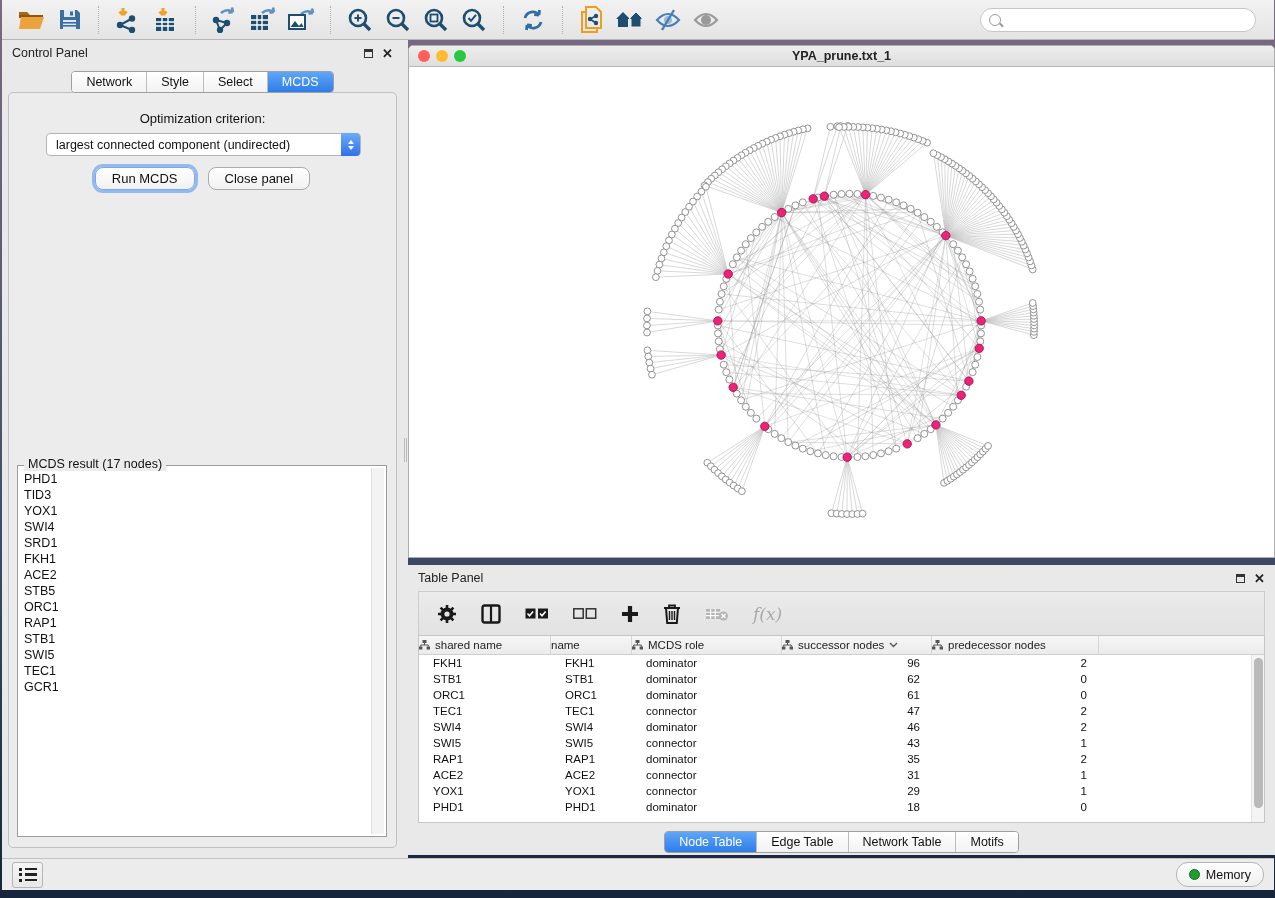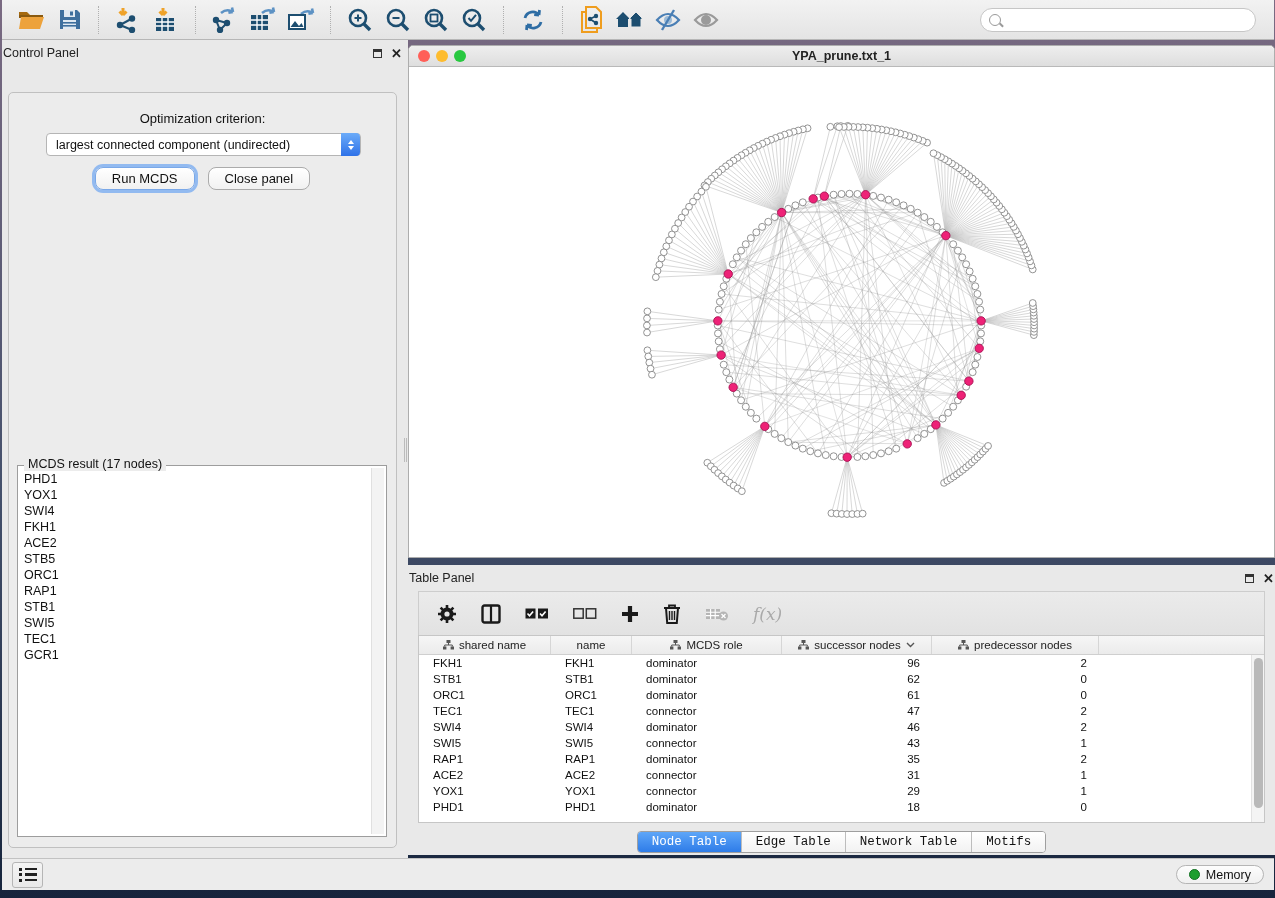--- a/index.html
+++ b/index.html
@@ -18,21 +18,21 @@
   .searchbox { margin-left:auto; margin-right:18px; width:276px; height:24px;
     background:#fff; border:1px solid #c6c6c6; border-radius:12px;
     display:flex; align-items:center; padding:0 8px; }
   .searchbox input { border:none; outline:none; flex:1; font-size:12px; background:transparent; }
   .mag { width:12px; height:12px; border:1.6px solid #9a9a9a; border-radius:50%; position:relative; margin-right:5px; flex:none;}
   .mag:after { content:""; position:absolute; width:5px; height:1.6px; background:#9a9a9a;
     transform:rotate(45deg); right:-4px; bottom:-1px; }
 
   
   #control-panel { left:2px; top:40px; width:401px; height:818px; background:#e9e9e9; }
-  .panel-title { height:26px; display:flex; align-items:center; padding:0 1px;
+  .panel-title { height:26px; display:flex; align-items:center; padding:0 10px;
     font-size:12.5px; color:#222; }
   .win-btns { margin-left:auto; display:flex; gap:9px; align-items:center; }
   .float-ico { width:9px; height:9px; border:1.5px solid #333; border-top-width:3px; display:inline-block; }
   .close-ico { font-size:13px; font-weight:bold; color:#222; line-height:9px; }
   .tabs-row { display:flex; justify-content:center; margin-top:5px; position:relative; z-index:2; }
   .seg { display:flex; border:1px solid #9f9f9f; border-radius:4px; overflow:hidden; background:#fff; }
   .seg .tab { padding:3px 14px; font-size:12.5px; color:#111; border-left:1px solid #bdbdbd;
     background:linear-gradient(180deg,#ffffff,#f2f2f2); }
   .seg .tab:first-child { border-left:none; }
   .seg .tab.active { background:linear-gradient(180deg,#5ea6f8,#2e7ce8); color:#fff; }
@@ -85,44 +85,44 @@
   #table-panel { left:408px; top:565px; width:867px; height:290px; background:#e9e9e9; }
   #tp-toolbar { left:10px; top:26px; width:847px; height:44px;
     background:linear-gradient(180deg,#ebebeb,#e2e2e2); border:1px solid #cdcdcd; border-bottom:none;
     display:flex; align-items:center; gap:24px; padding:0 18px; }
   .tpi { display:flex; align-items:center; justify-content:center; }
   .fx { font-family:"DejaVu Serif", serif; font-style:italic; font-size:17px; color:#a9a9a9; }
   #tbl-wrap { left:10px; top:70px; width:847px; height:188px; background:#fff;
     border:1px solid #c6c6c6; }
   #tbl-head { display:flex; height:19px; background:linear-gradient(180deg,#f6f6f6,#ebebeb);
     border-bottom:1px solid #cfcfcf; font-size:11.5px; color:#222; }
-  .hcell { display:flex; align-items:center; justify-content:center; gap:5px;
+  .hcell { display:flex; align-items:center; gap:5px;
     border-right:1px solid #d6d6d6; height:100%; }
   .hcell.filler { border-right:none; flex:1; }
   .c1{width:132px}.c2{width:81px}.c3{width:150px}.c4{width:150px}.c5{width:167px}
   #tbl-body { position:absolute; top:19px; bottom:0; left:0; right:13px; overflow:hidden; }
   .trow { display:flex; height:16px; font-size:11.5px; color:#111; align-items:center; }
   .tcell { padding-left:14px; }
   .tcell.num { text-align:right; padding-right:12px; padding-left:0; }
   #tbl-scroll { position:absolute; top:19px; right:0; bottom:0; width:13px; background:#f4f4f4;
     border-left:1px solid #e2e2e2; }
   #tbl-thumb { position:absolute; left:1.5px; right:1.5px; top:3px; height:150px;
     background:#b9b9b9; border-radius:5px; }
-  #tp-tabs { top:266px; width:100%; display:flex; justify-content:center;font-family:Liberation Mono, monospace; }
+  #tp-tabs { top:266px; width:100%; display:flex; justify-content:center; }
 
   
   #status-bar { left:2px; top:858px; width:1272px; height:32px; background:#ececec;
     border-top:1px solid #c2c2c2; display:flex; align-items:center; padding:0 10px; }
   #menu-btn { width:31px; height:26px; border:1px solid #b5b5b5; border-radius:3px;
     background:linear-gradient(180deg,#f5f5f5,#e8e8e8); display:flex; flex-direction:column;
     justify-content:center; gap:2.5px; padding-left:6px; }
   .mline { display:flex; align-items:center; gap:2.5px; }
   .mdot { width:3px; height:3px; background:#222; }
   .mbar { width:12px; height:2.5px; background:#222; }
-  #memory-btn { margin-left:auto; height:19px; border:1px solid #b5b5b5; border-radius:12px;
+  #memory-btn { margin-left:auto; height:25px; border:1px solid #b5b5b5; border-radius:12px;
     background:linear-gradient(180deg,#fdfdfd,#f0f0f0); display:flex; align-items:center;
     gap:6px; padding:0 12px; font-size:12.5px; color:#111; }
   #memory-dot { width:11px; height:11px; border-radius:50%; background:#1d9e2f; border:1px solid #127022; }
 
   svg.icon { display:block; }
 </style>
 </head>
 <body>
 
 <div id="toolbar" class="abs">
@@ -269,39 +269,49 @@
 </div>
 
 <div id="control-panel" class="abs">
   <div class="panel-title">
     <span>Control Panel</span>
     <span class="win-btns">
       <span class="float-ico"></span>
       <span class="close-ico">✕</span>
     </span>
   </div>
+  <div class="tabs-row">
+    <div class="seg">
+      <div class="tab">Network</div>
+      <div class="tab">Style</div>
+      <div class="tab">Select</div>
+      <div class="tab active">MCDS</div>
+    </div>
+  </div>
   <div id="cp-body" class="abs">
     <div id="dropdown" class="abs">
       <span>largest connected component (undirected)</span>
       <span class="stepper">
           <span class="tri-up"></span>
           <span class="tri-dn"></span>
         </span>
     </div>
     <div id="opt-label" class="abs">Optimization criterion:</div>
     <div class="btn-row abs">
       <div class="pushbtn focus">Run MCDS</div>
       <div class="pushbtn">Close panel</div>
     </div>
     <div id="result-box" class="abs">
       <span id="result-legend">MCDS result (17 nodes)</span>
       <div id="mcds-list">
           <div class="mcds-item">PHD1</div>
+          <div class="mcds-item">TID3</div>
           <div class="mcds-item">YOX1</div>
           <div class="mcds-item">SWI4</div>
+          <div class="mcds-item">SRD1</div>
           <div class="mcds-item">FKH1</div>
           <div class="mcds-item">ACE2</div>
           <div class="mcds-item">STB5</div>
           <div class="mcds-item">ORC1</div>
           <div class="mcds-item">RAP1</div>
           <div class="mcds-item">STB1</div>
           <div class="mcds-item">SWI5</div>
           <div class="mcds-item">TEC1</div>
           <div class="mcds-item">GCR1</div>
         </div>

